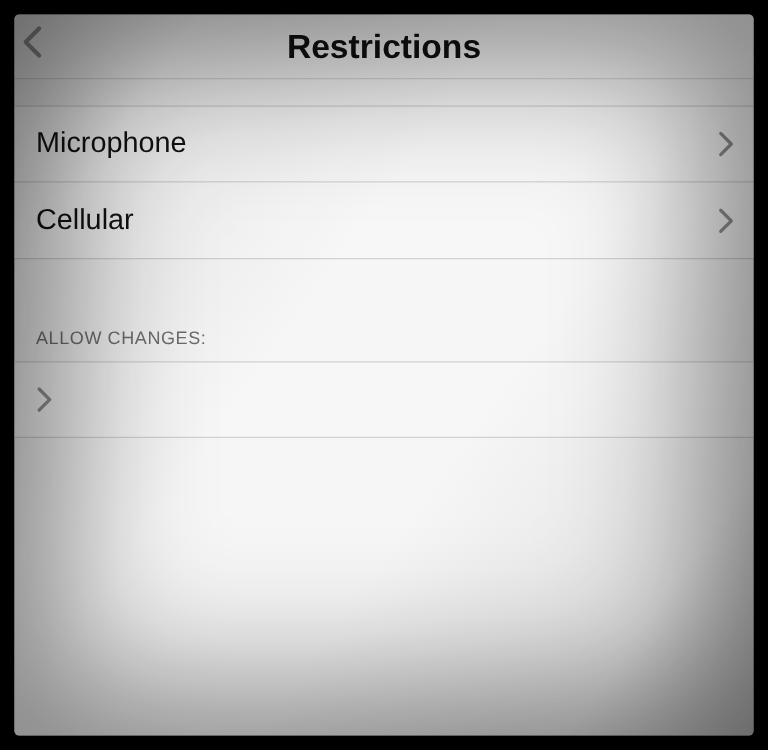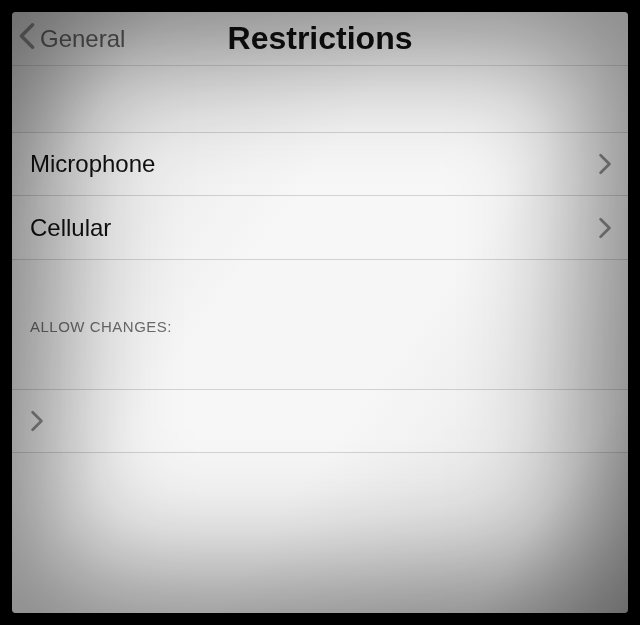--- a/index.html
+++ b/index.html
@@ -53,28 +53,27 @@
       color: #5a5a5a;
       font-size: 24px;
       cursor: pointer;
     }
     .back-btn svg { width: 18px; height: 28px; }
     .back-label { margin-left: 4px; }
     .title {
       position: absolute;
       left: 0; right: 0;
       text-align: center;
-      font-size: 32px;
+      font-size: 28px;
       font-weight: 600;
       color: #111;
       pointer-events: none;
     }
     .list {
       background: transparent;
-      margin-top: 44px;
     }
     .row {
       height: 64px;
       display: flex;
       align-items: center;
       justify-content: space-between;
       padding: 0 16px 0 18px;
       font-size: 24px;
       color: #111;
       border-bottom: 1px solid rgba(0,0,0,0.15);
@@ -104,21 +103,20 @@
 <div class="frame">
   <div class="screen">
 
     <div class="header">
       <div class="back-btn">
         <span>
           <svg viewBox="0 0 12 20" fill="none" stroke="#7a7a7a" stroke-width="2.5" stroke-linecap="round" stroke-linejoin="round">
               <polyline points="10,2 2,10 10,18"></polyline>
             </svg>
         </span>
-        <span class="back-label">General</span>
       </div>
       <div class="title">Restrictions</div>
     </div>
 
     <div class="top-gap"></div>
 
     <div class="list">
       <div class="row">
         <span>Microphone</span>
         <span class="chevron">

